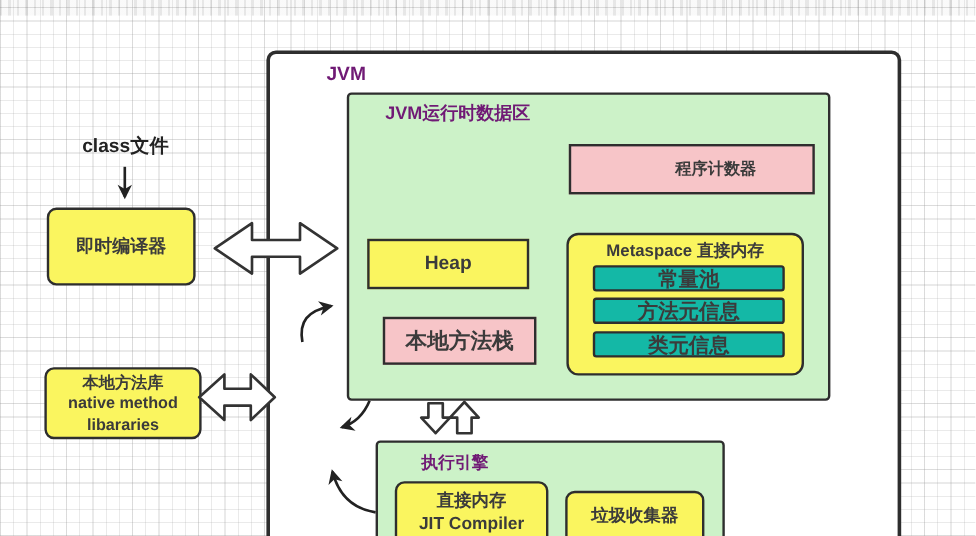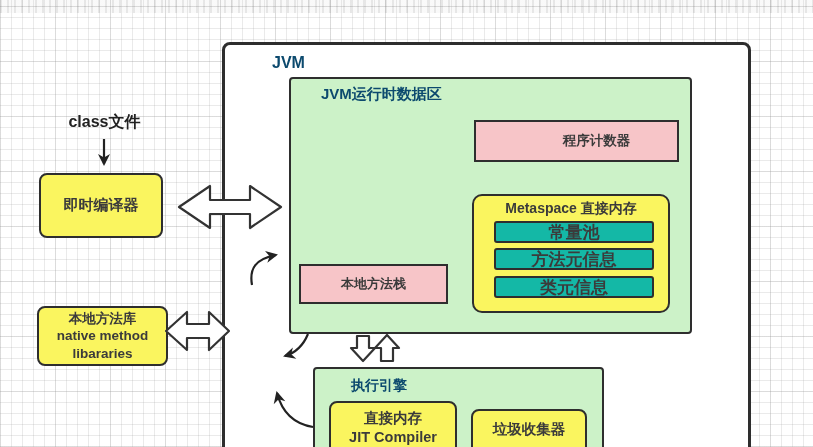--- a/index.html
+++ b/index.html
@@ -15,21 +15,21 @@
   }
   .topband{position:absolute;left:0;top:0;width:813px;height:13px;
     background:repeating-linear-gradient(90deg, rgba(120,120,120,.18) 0 2px, rgba(200,200,200,.10) 2px 7px);}
   .box{position:absolute;box-sizing:border-box;border:2px solid #2e2e2e;
     display:flex;align-items:center;justify-content:center;text-align:center;
     color:#3b3b3b;font-weight:bold;}
   .yellow{background:#faf55f;}
   .pink{background:#f7c5c8;}
   .cyan{background:#c3eff0;}
   .label{position:absolute;color:#222;font-weight:bold;}
-  .red{color:#0c4a6e;}
+  .red{color:#701a75;}
 
   .class-file{left:52px;top:112px;width:105px;text-align:center;font-size:16px;}
   .class-loader{left:39px;top:173px;width:124px;height:65px;font-size:15px;border-radius:8px;}
   .native-lib{left:37px;top:306px;width:131px;height:60px;font-size:13.5px;line-height:1.3;
     border-radius:8px;flex-direction:column;}
   .jni{left:231px;top:287px;width:40px;height:105px;font-size:15px;border-radius:2px;
     writing-mode:vertical-lr;text-orientation:upright;letter-spacing:3px;}
 
   .jvm-box{position:absolute;left:222px;top:42px;width:529px;height:420px;
     background:#ffffff;border:3px solid #2e2e2e;border-radius:8px;box-sizing:border-box;}
@@ -39,21 +39,21 @@
     background:#ccf2c8;border:2.5px solid #2e2e2e;border-radius:4px;box-sizing:border-box;}
   .rt-title{position:absolute;left:30px;top:6px;font-size:15px;font-weight:bold;}
   .vm-stack{left:15px;top:55px;width:160px;height:42px;font-size:15px;}
   .pcr{left:183px;top:41px;width:205px;height:42px;font-size:13.5px;line-height:1.35;flex-direction:column;padding-left:40px;}
   .heap{left:15px;top:120px;width:135px;height:42px;font-size:16px;}
   .metaspace{left:181px;top:115px;width:198px;height:119px;border-radius:10px;
     flex-direction:column;justify-content:flex-start;}
   .ms-title{margin-top:4px;font-size:14px;font-weight:bold;}
   .ms-row{position:absolute;left:20px;width:160px;height:22px;font-size:17px;border-radius:3px;background:#14b8a6;}
   .ms-r0{top:25px;} .ms-r1{top:52px;} .ms-r2{top:80px;}
-  .native-stack{left:8px;top:185px;width:149px;height:40px;font-size:13px;}
+  .native-stack{left:28px;top:185px;width:128px;height:40px;font-size:18px;}
 
   .engine{position:absolute;left:88px;top:322px;width:291px;height:110px;
     background:#ccf2c8;border:2.5px solid #2e2e2e;border-radius:4px;box-sizing:border-box;}
   .eng-title{position:absolute;left:36px;top:8px;font-size:14px;font-weight:bold;}
   .jit{left:14px;top:32px;width:128px;height:70px;font-size:14.5px;line-height:1.3;
     border-radius:8px;flex-direction:column;justify-content:flex-start;padding-top:6px;}
   .gc{left:156px;top:40px;width:116px;height:62px;font-size:14.5px;border-radius:8px;
     align-items:flex-start;padding-top:9px;}
 
   svg.overlay{position:absolute;left:0;top:0;width:813px;height:447px;pointer-events:none;z-index:10;}
@@ -82,20 +82,21 @@
     <div class="jvm-label red">JVM</div>
 
     <div class="runtime">
       <div class="rt-title red">JVM运行时数据区</div>
 
 
       <div class="box pink pcr">
         <span>程序计数器</span>
       </div>
 
+      <div class="box yellow heap">Heap</div>
 
       <div class="box yellow metaspace">
         <div class="ms-title">Metaspace 直接内存</div>
         <div class="box ms-row ms-r0">常量池</div>
         <div class="box ms-row ms-r1">方法元信息</div>
         <div class="box ms-row ms-r2">类元信息</div>
       </div>
 
       <div class="box pink native-stack">本地方法栈</div>
     </div>

